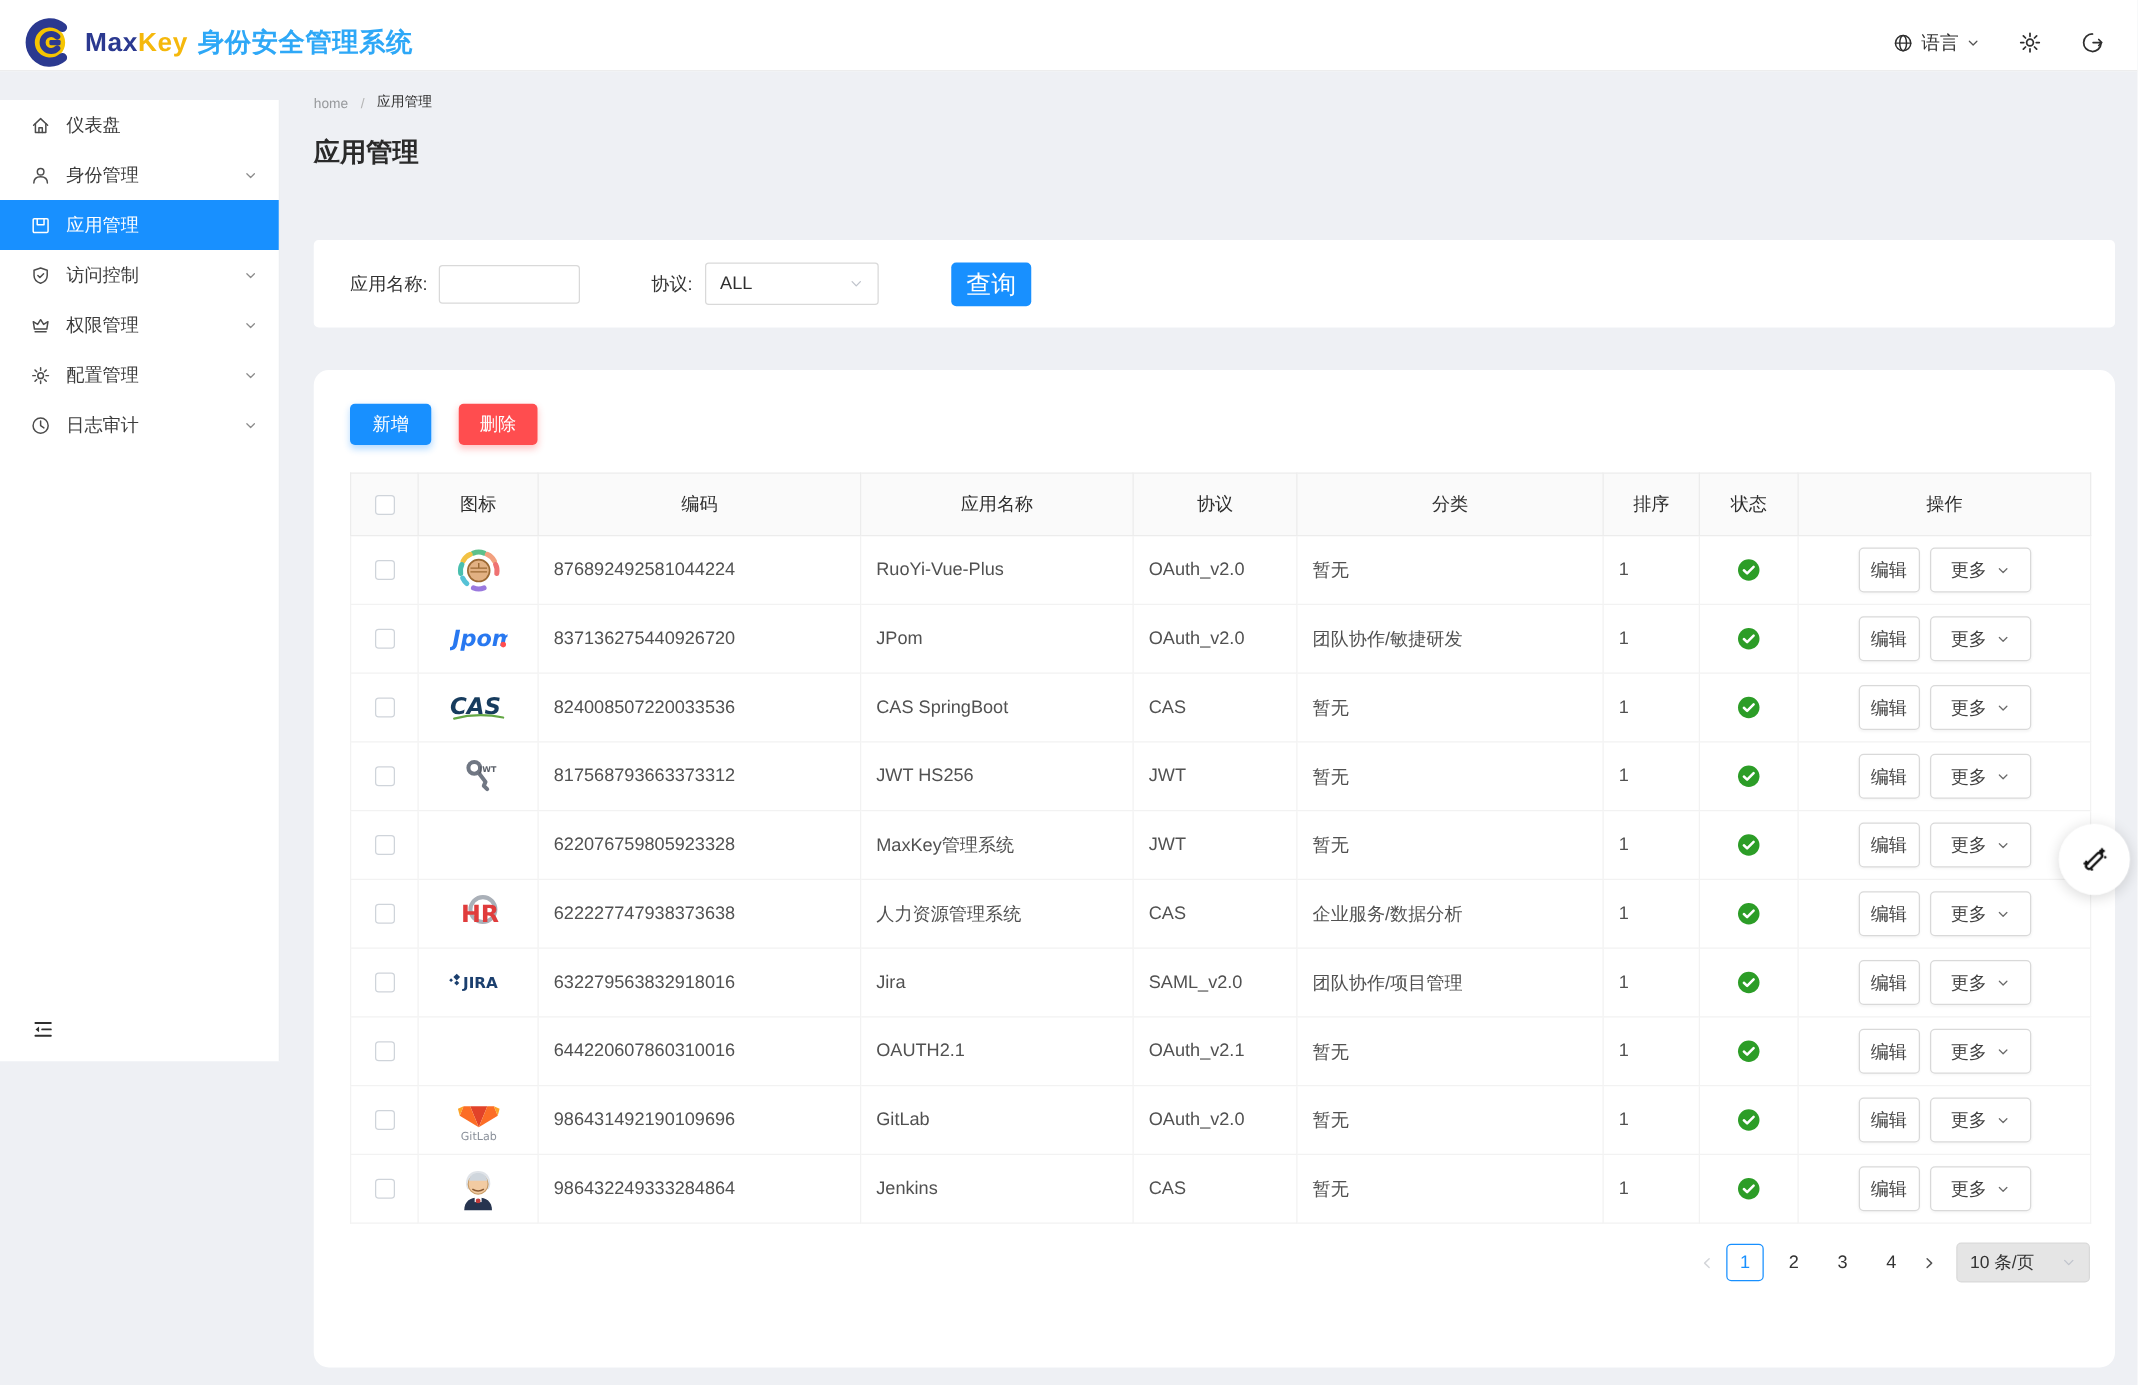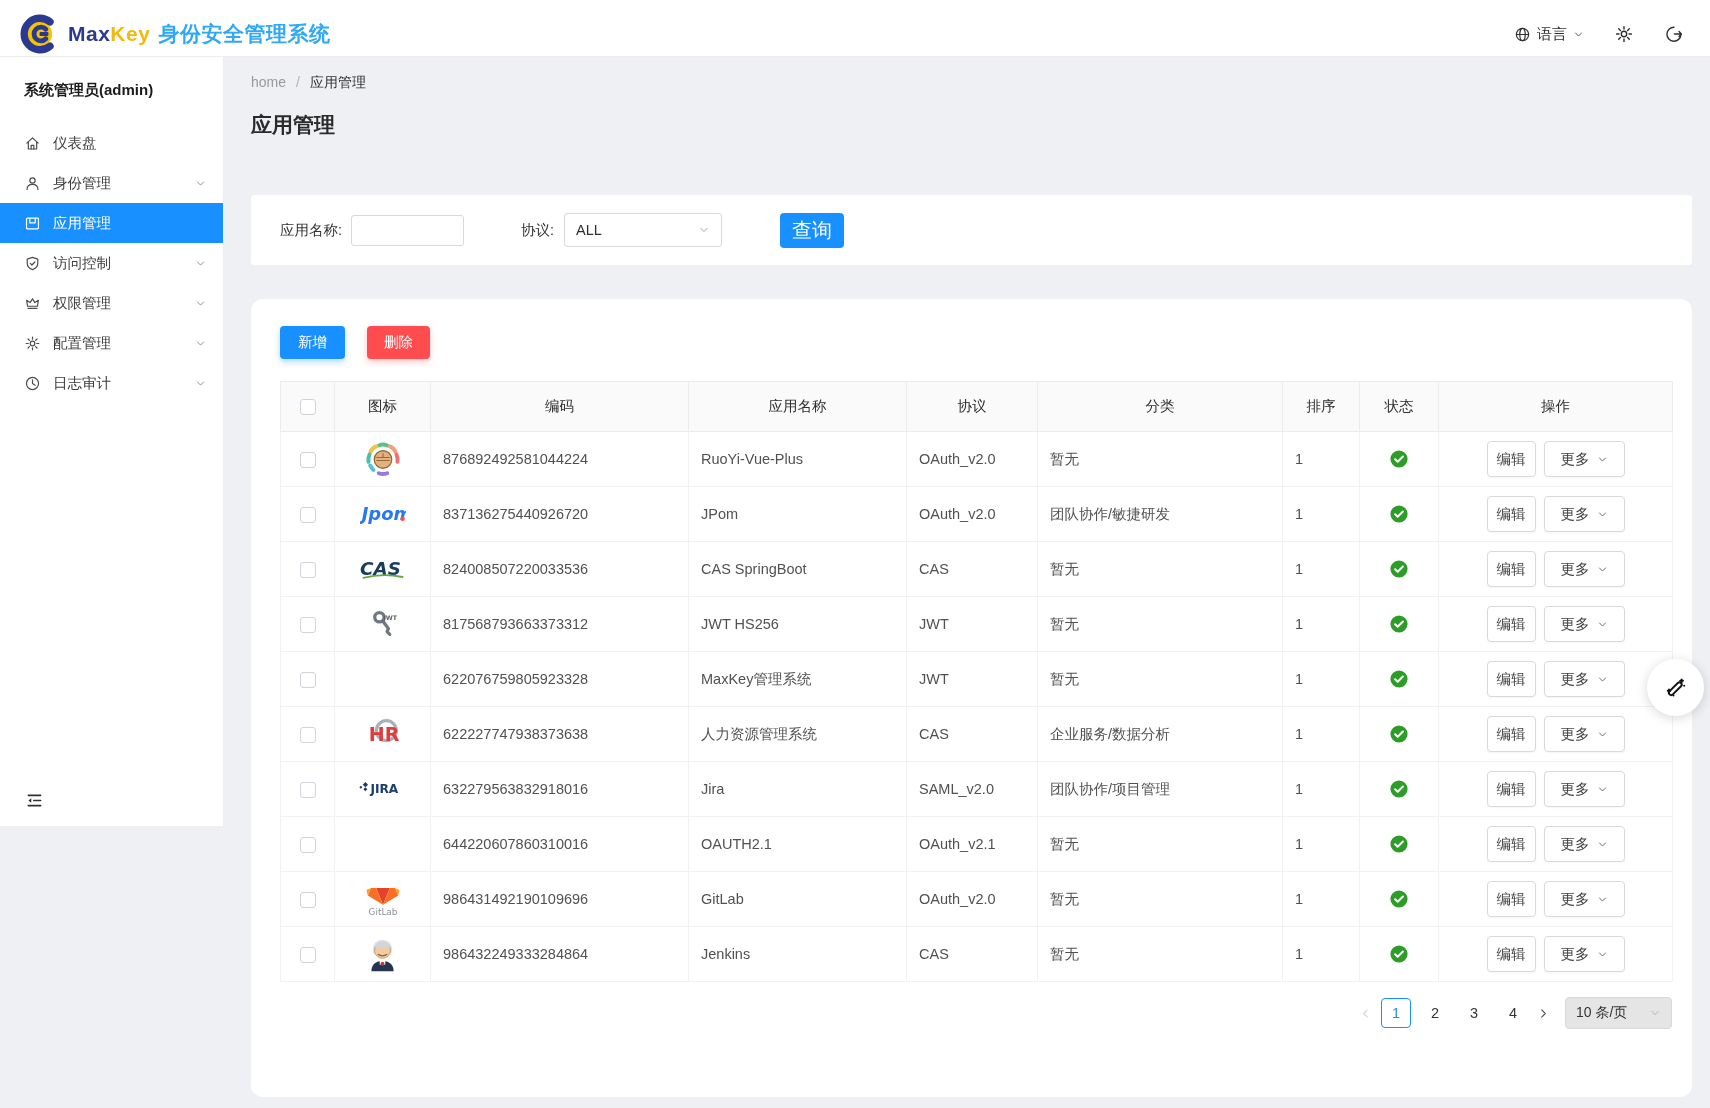--- a/index.html
+++ b/index.html
@@ -44,37 +44,37 @@
     padding:0 17px 0 24px; font-size:14.5px; color:#3c3c3c; cursor:pointer;
   }
   .menu-item .mi-icon{width:17px; height:17px; color:#4c4c4c;}
   .menu-item .mi-caret{width:11px; height:11px; margin-left:auto; color:#8c8c8c;}
   .menu-item.active{background:var(--primary); color:#fff;}
   .menu-item.active .mi-icon, .menu-item.active .mi-caret{color:#fff;}
   .sidebar-fold{position:absolute; left:25px; bottom:16px; width:19px; height:19px; color:#2f2f2f; cursor:pointer;}
 
   
   .main{flex:1; padding:17px 18px 0 27px; min-width:0;}
-  .breadcrumb{font-size:14px; display:flex; align-items:flex-start;}
+  .breadcrumb{font-size:11px; display:flex; align-items:flex-end;}
   .bc-home{color:#97999c; cursor:pointer;}
   .bc-sep{color:#b4b4b4; margin:0 10px;}
   .bc-cur{color:#303030;}
   .page-title{margin-top:19px; font-size:21px; font-weight:600; color:#2a2a2a;}
 
   .card{background:#fff; border-radius:4px;}
   .filter-card{
     margin-top:56px; height:70px; display:flex; align-items:center; padding-left:29px;
   }
   .f-label{color:#333; font-size:14.5px;}
   .f-input{
     width:113px; height:31px; border:1px solid var(--border); border-radius:3px;
     margin-left:9px; padding:0 8px; font:inherit; color:#333; outline:none;
   }
   .f-select{
-    width:158px; height:34px; border:1px solid var(--border); border-radius:3px;
+    width:139px; height:34px; border:1px solid var(--border); border-radius:3px;
     margin-left:10px; display:flex; align-items:center; justify-content:space-between;
     padding:0 11px; cursor:pointer; color:#2f2f2f; font-size:14.5px; background:#fff;
   }
   .sel-caret{width:12px; height:12px; color:#c0c4cc;}
   .ml-56{margin-left:57px;}
   .btn{
     border:none; border-radius:4px; font:inherit; cursor:pointer; color:#fff;
     display:inline-flex; align-items:center; justify-content:center;
   }
   .btn-search{width:64px; height:35px; background:var(--primary); margin-left:58px; font-size:20px;}
@@ -180,21 +180,20 @@
           <path d="M10.5 10 H17.3 M15 7.6 L17.4 10 L15 12.4"></path>
         </svg>
       </span>
   </div>
 </div>
 
 <div class="app-body">
 
   <div class="sidebar-col">
     <div class="sidebar">
-      <div class="sidebar-user">系统管理员(admin)</div>
       <div class="menu" id="sidebar-menu">
           <div class="menu-item">
             <span class="ic mi-icon">
               <svg viewBox="0 0 20 20" fill="none" stroke="currentColor" stroke-width="1.4" stroke-linecap="round" stroke-linejoin="round">
                 <path d="M3.4 9.6 L10 3.4 L16.6 9.6"></path>
                 <path d="M5.1 8.2 V16.5 H14.9 V8.2"></path>
                 <path d="M8.4 16.5 V12.1 H11.6 V16.5"></path>
               </svg>
             </span>
             <span class="mi-label">仪表盘</span>

